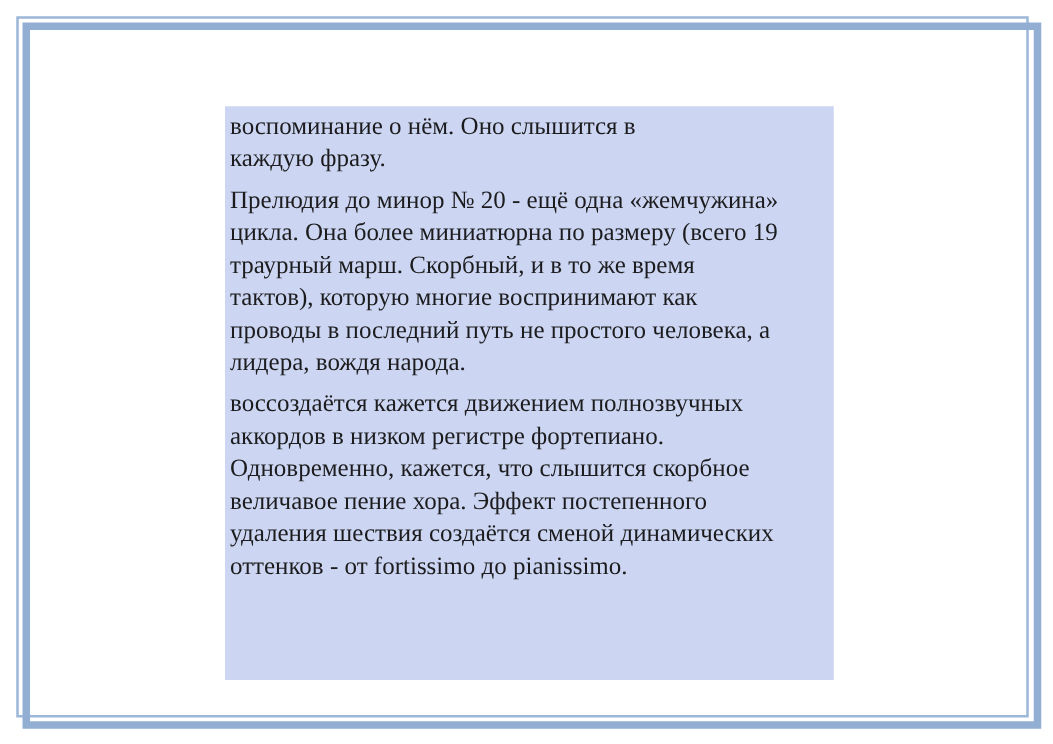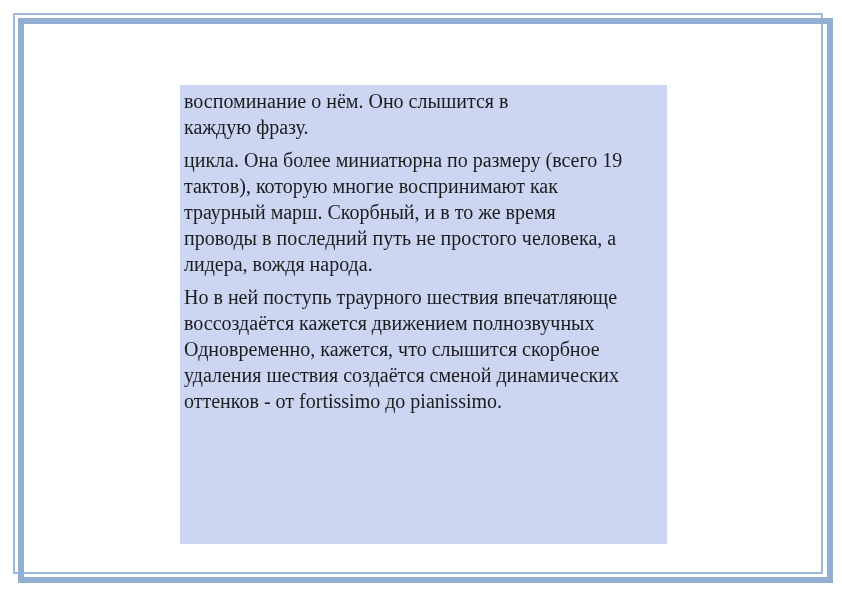--- a/index.html
+++ b/index.html
@@ -62,29 +62,31 @@
   <div class="frame-thick"></div>
 
   <div class="text-block">
 
     <div class="para">
       <div class="line">воспоминание о нём. Оно слышится в</div>
       <div class="line">каждую фразу.</div>
     </div>
 
     <div class="para">
+      <div class="line">Прелюдия до минор № 20 - ещё одна «жемчужина»</div>
       <div class="line">цикла. Она более миниатюрна по размеру (всего 19</div>
+      <div class="line">траурный марш. Скорбный, и в то же время</div>
       <div class="line">тактов), которую многие воспринимают как</div>
-      <div class="line">траурный марш. Скорбный, и в то же время</div>
       <div class="line">проводы в последний путь не простого человека, а</div>
       <div class="line">лидера, вождя народа.</div>
     </div>
 
     <div class="para">
-      <div class="line">Но в ней поступь траурного шествия впечатляюще</div>
       <div class="line">воссоздаётся кажется движением полнозвучных</div>
+      <div class="line">аккордов в низком регистре фортепиано.</div>
       <div class="line">Одновременно, кажется, что слышится скорбное</div>
+      <div class="line">величавое пение хора. Эффект постепенного</div>
       <div class="line">удаления шествия создаётся сменой динамических</div>
       <div class="line">оттенков - от fortissimo до pianissimo.</div>
     </div>
 
   </div>
 </div>
 
 </body></html>

